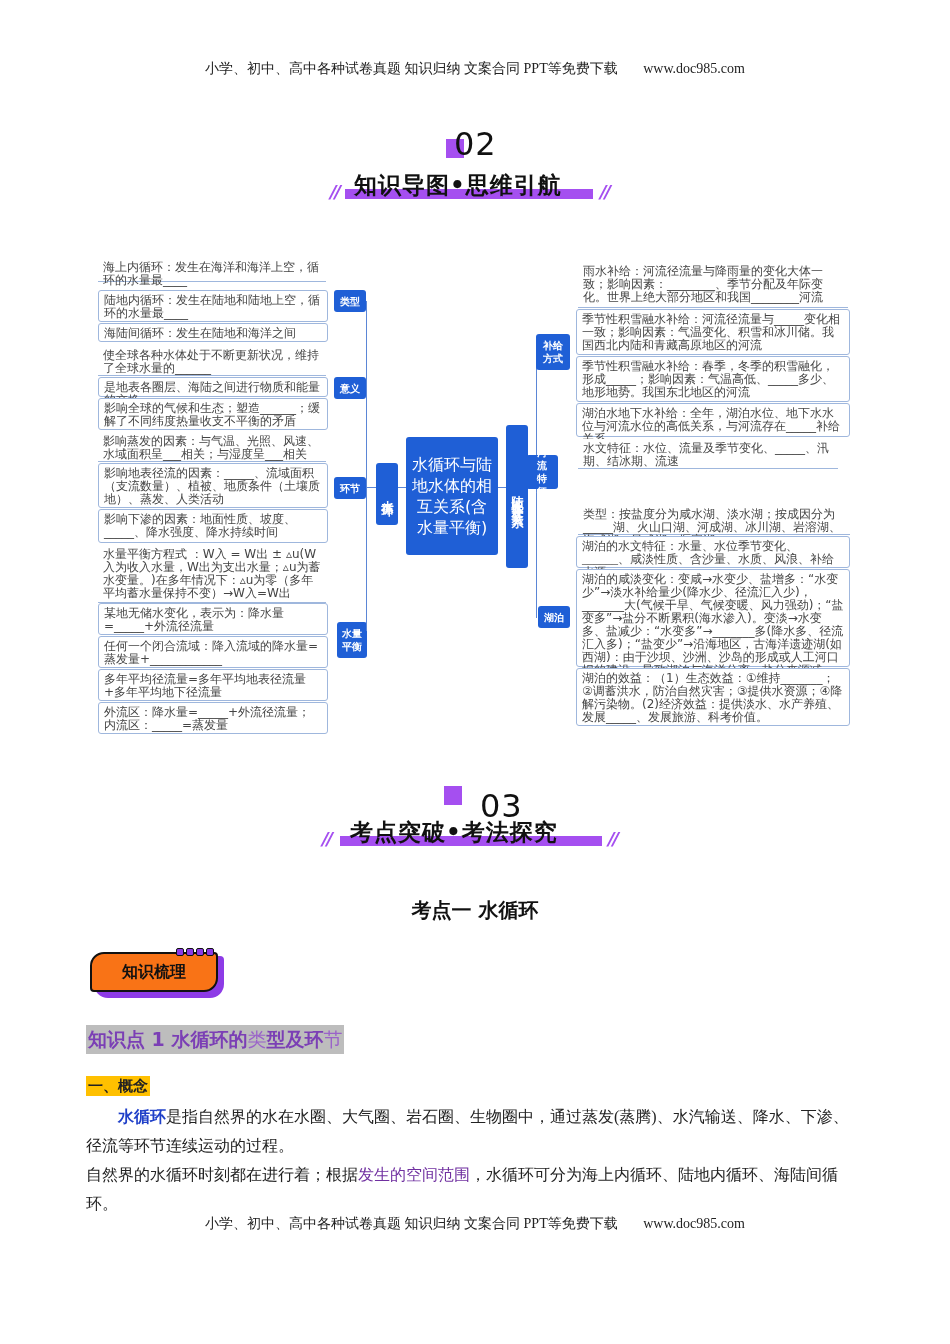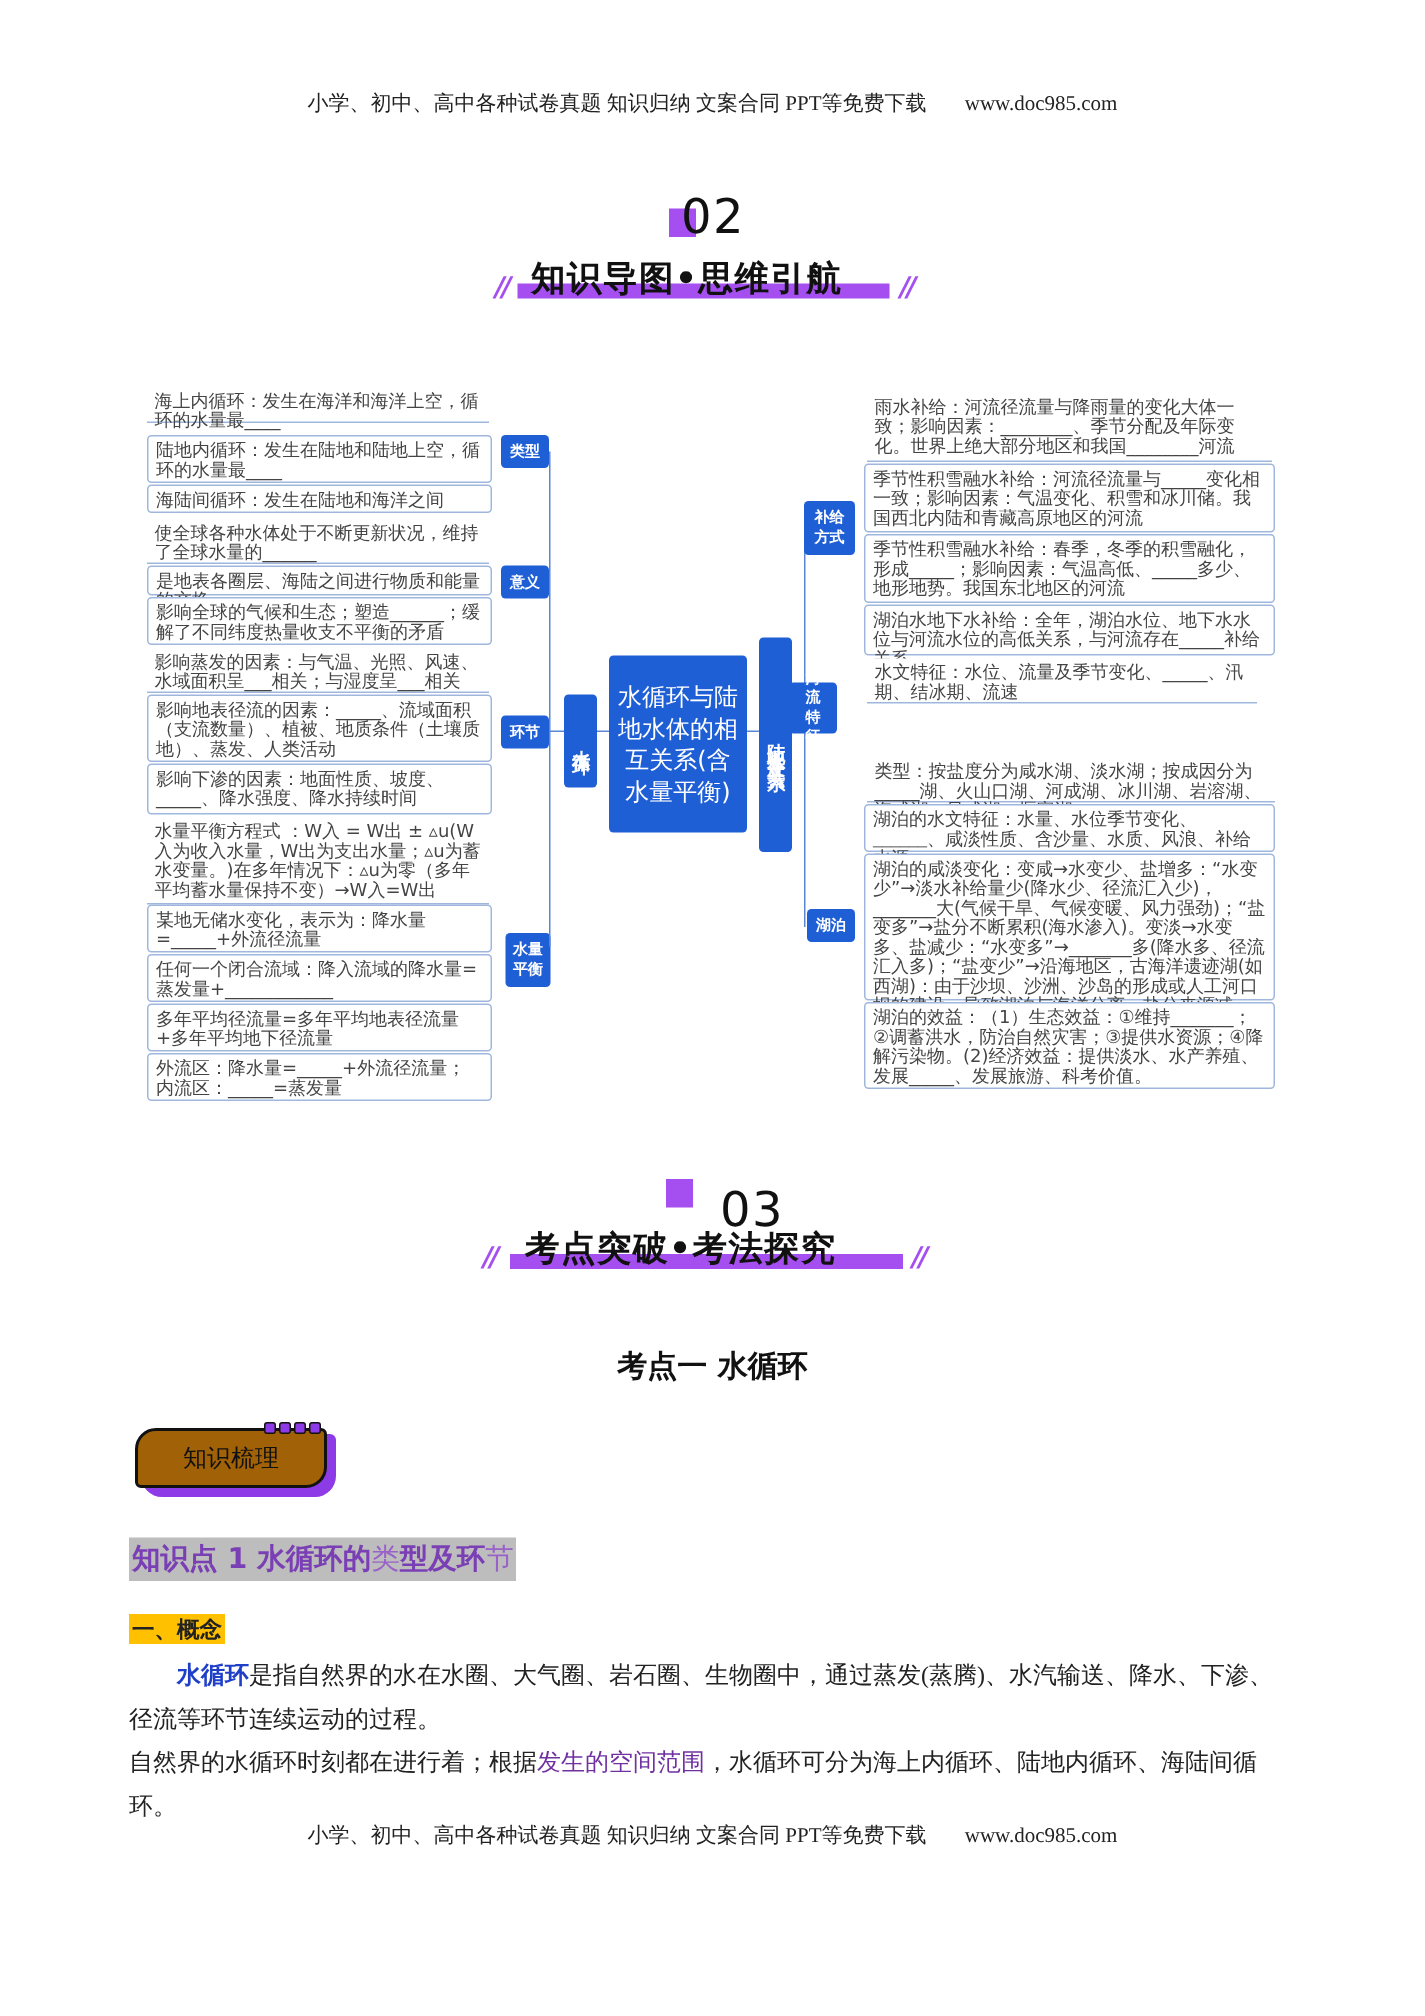--- a/index.html
+++ b/index.html
@@ -45,21 +45,21 @@
     writing-mode: vertical-rl; letter-spacing: 3px;
   }
   .line { position: absolute; background: #5b86d6; }
 
   .section-heading {
     position: absolute; left: 0; width: 950px; top: 897px; text-align: center;
     font-size: 20px; font-weight: bold; color: #111;
   }
   .tag-card { position: absolute; left: 90px; top: 948px; width: 135px; height: 52px; }
   .tag-card .shadow { position: absolute; left: 4px; top: 8px; width: 130px; height: 42px; background: #8d3be6; border-radius: 4px 4px 14px 14px; }
-  .tag-card .front { position: absolute; left: 0; top: 4px; width: 128px; height: 40px; background: #a16207; border: 2px solid #111; border-radius: 14px 4px 14px 4px; display: flex; align-items: center; justify-content: center; font-weight: normal; font-size: 16px; color: #111; }
+  .tag-card .front { position: absolute; left: 0; top: 4px; width: 128px; height: 40px; background: #f97316; border: 2px solid #111; border-radius: 14px 4px 14px 4px; display: flex; align-items: center; justify-content: center; font-weight: bold; font-size: 16px; color: #111; }
   .tag-card .dots { position: absolute; left: 86px; top: 0; display: flex; gap: 2px; }
   .tag-card .dots span { width: 8px; height: 8px; background: #8d3be6; border: 1.5px solid #111; border-radius: 2px; }
 
   .kp-title {
     position: absolute; left: 86px; top: 1025px; height: 29px; padding: 0 2px;
     background: #bdbdbd; font-size: 19px; font-weight: bold; color: #7b3fb5; line-height: 29px;
   }
   .kp-title .light { font-weight: normal; color: #9a62c9; }
 
   .concept-label {

